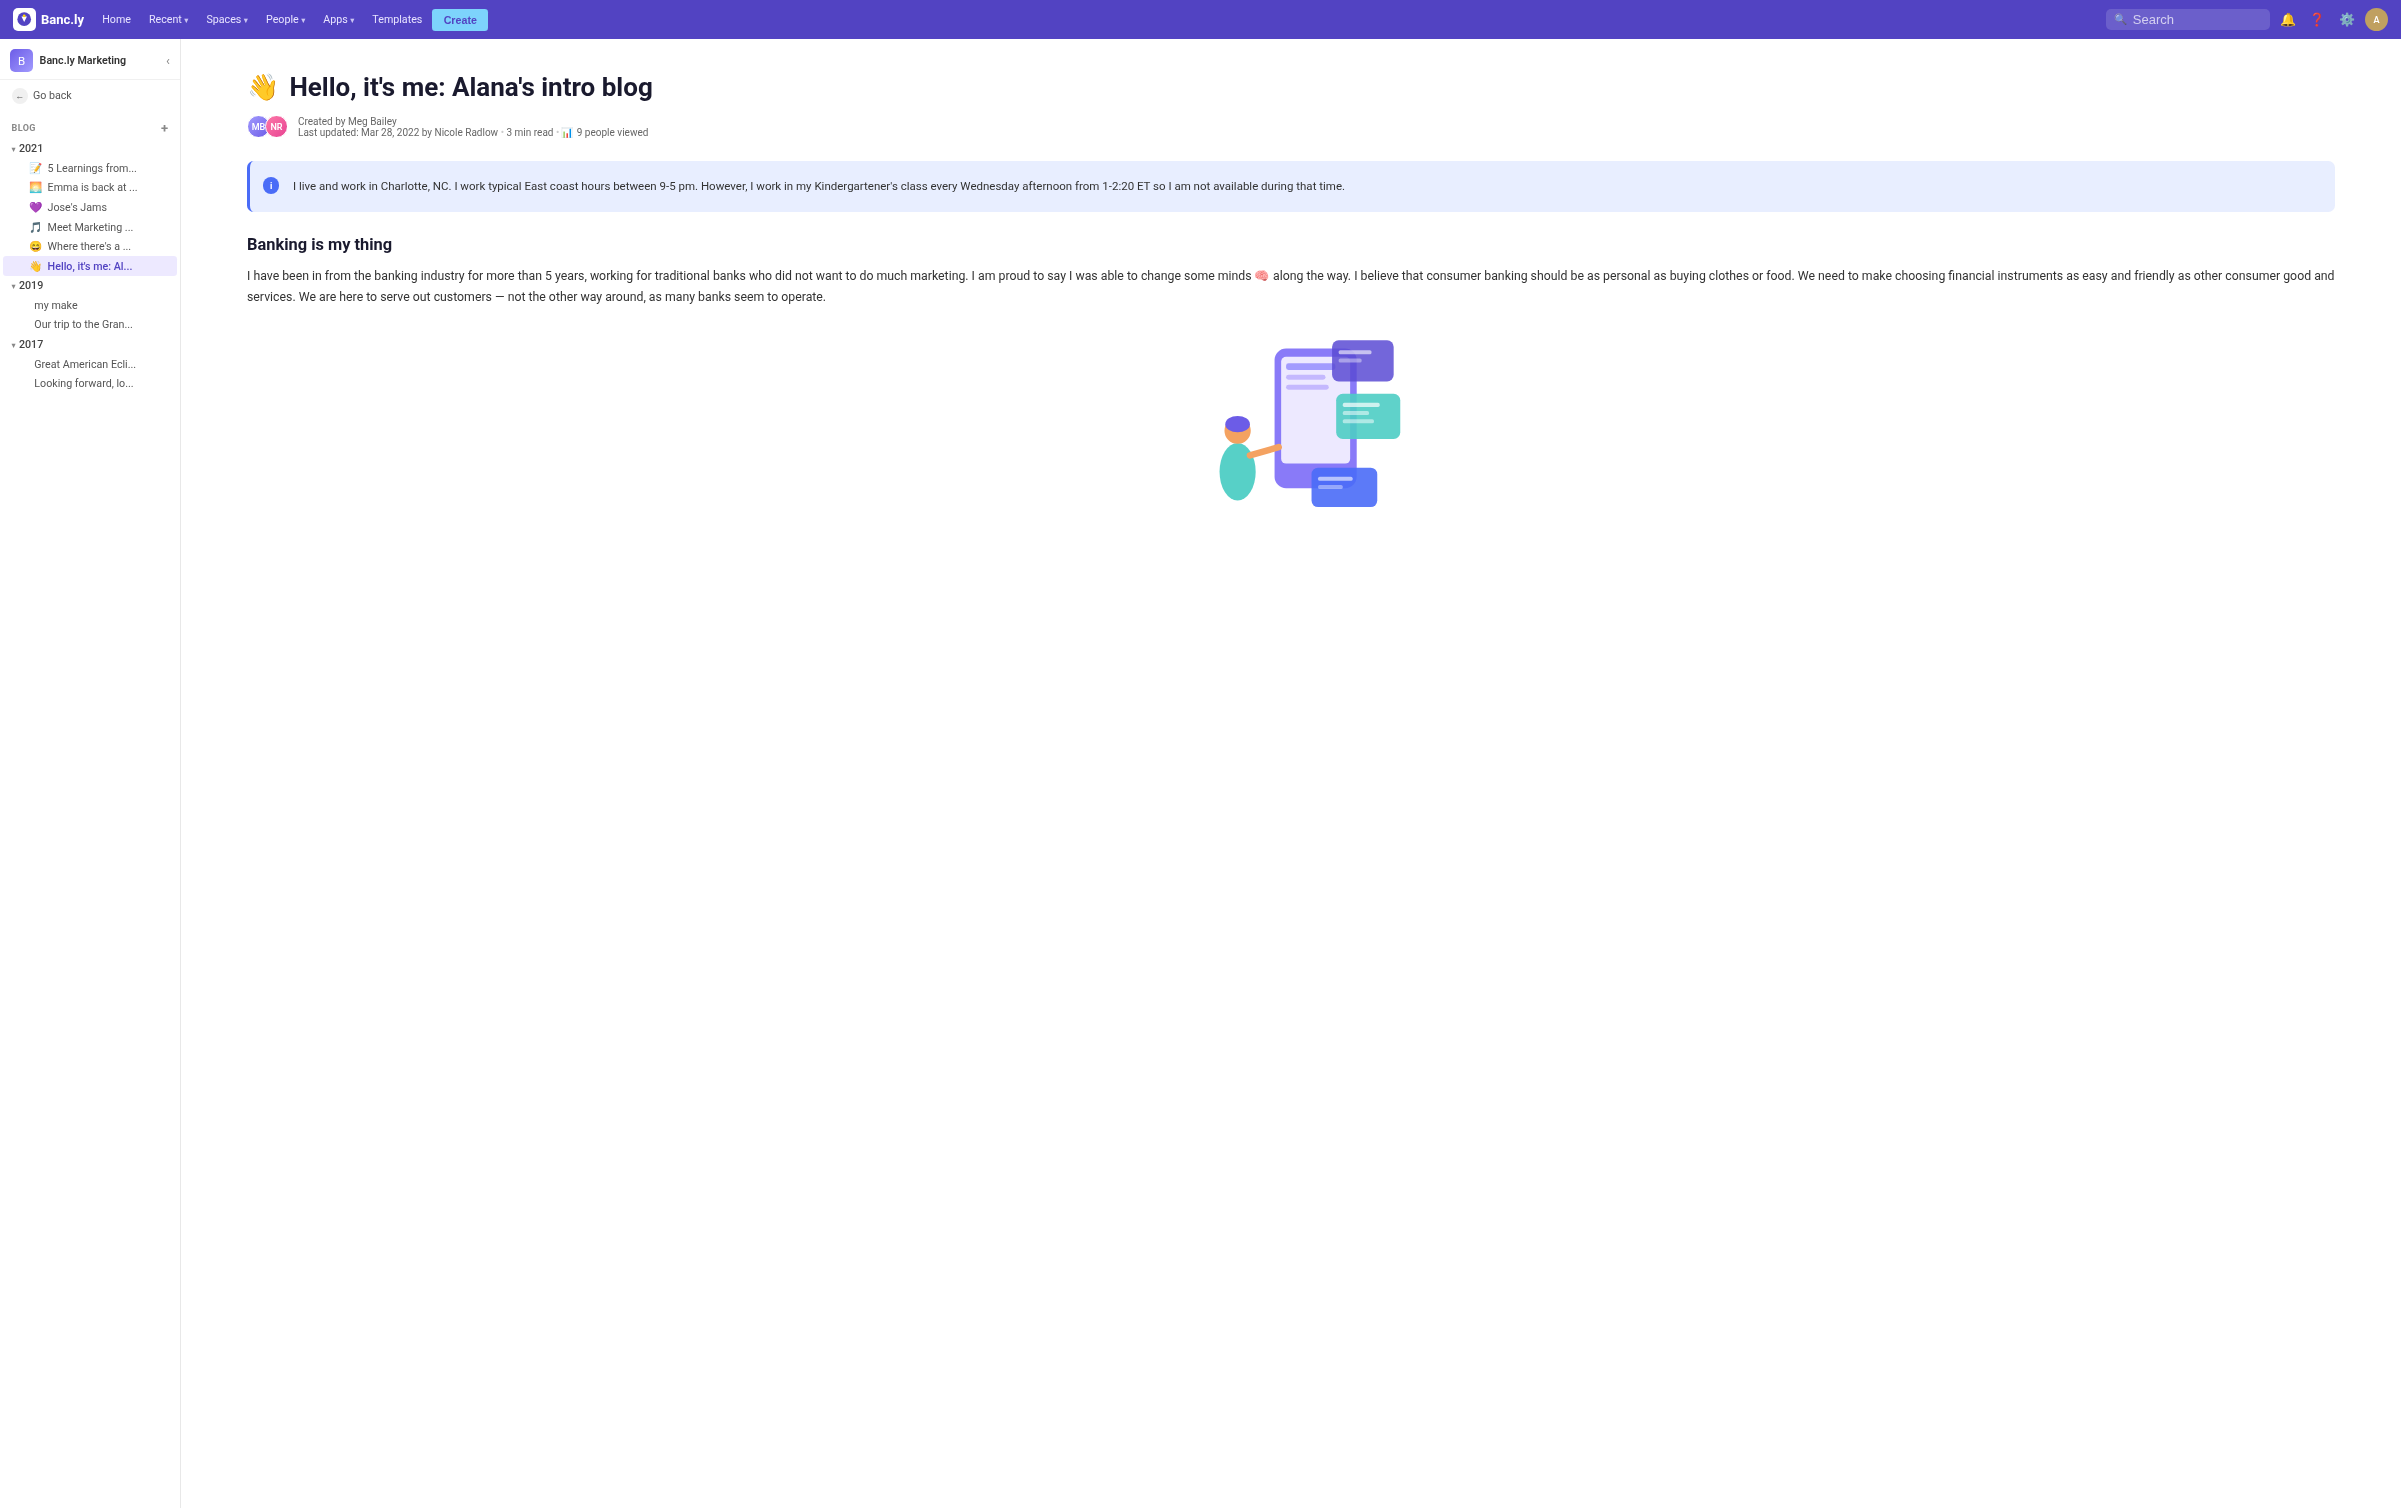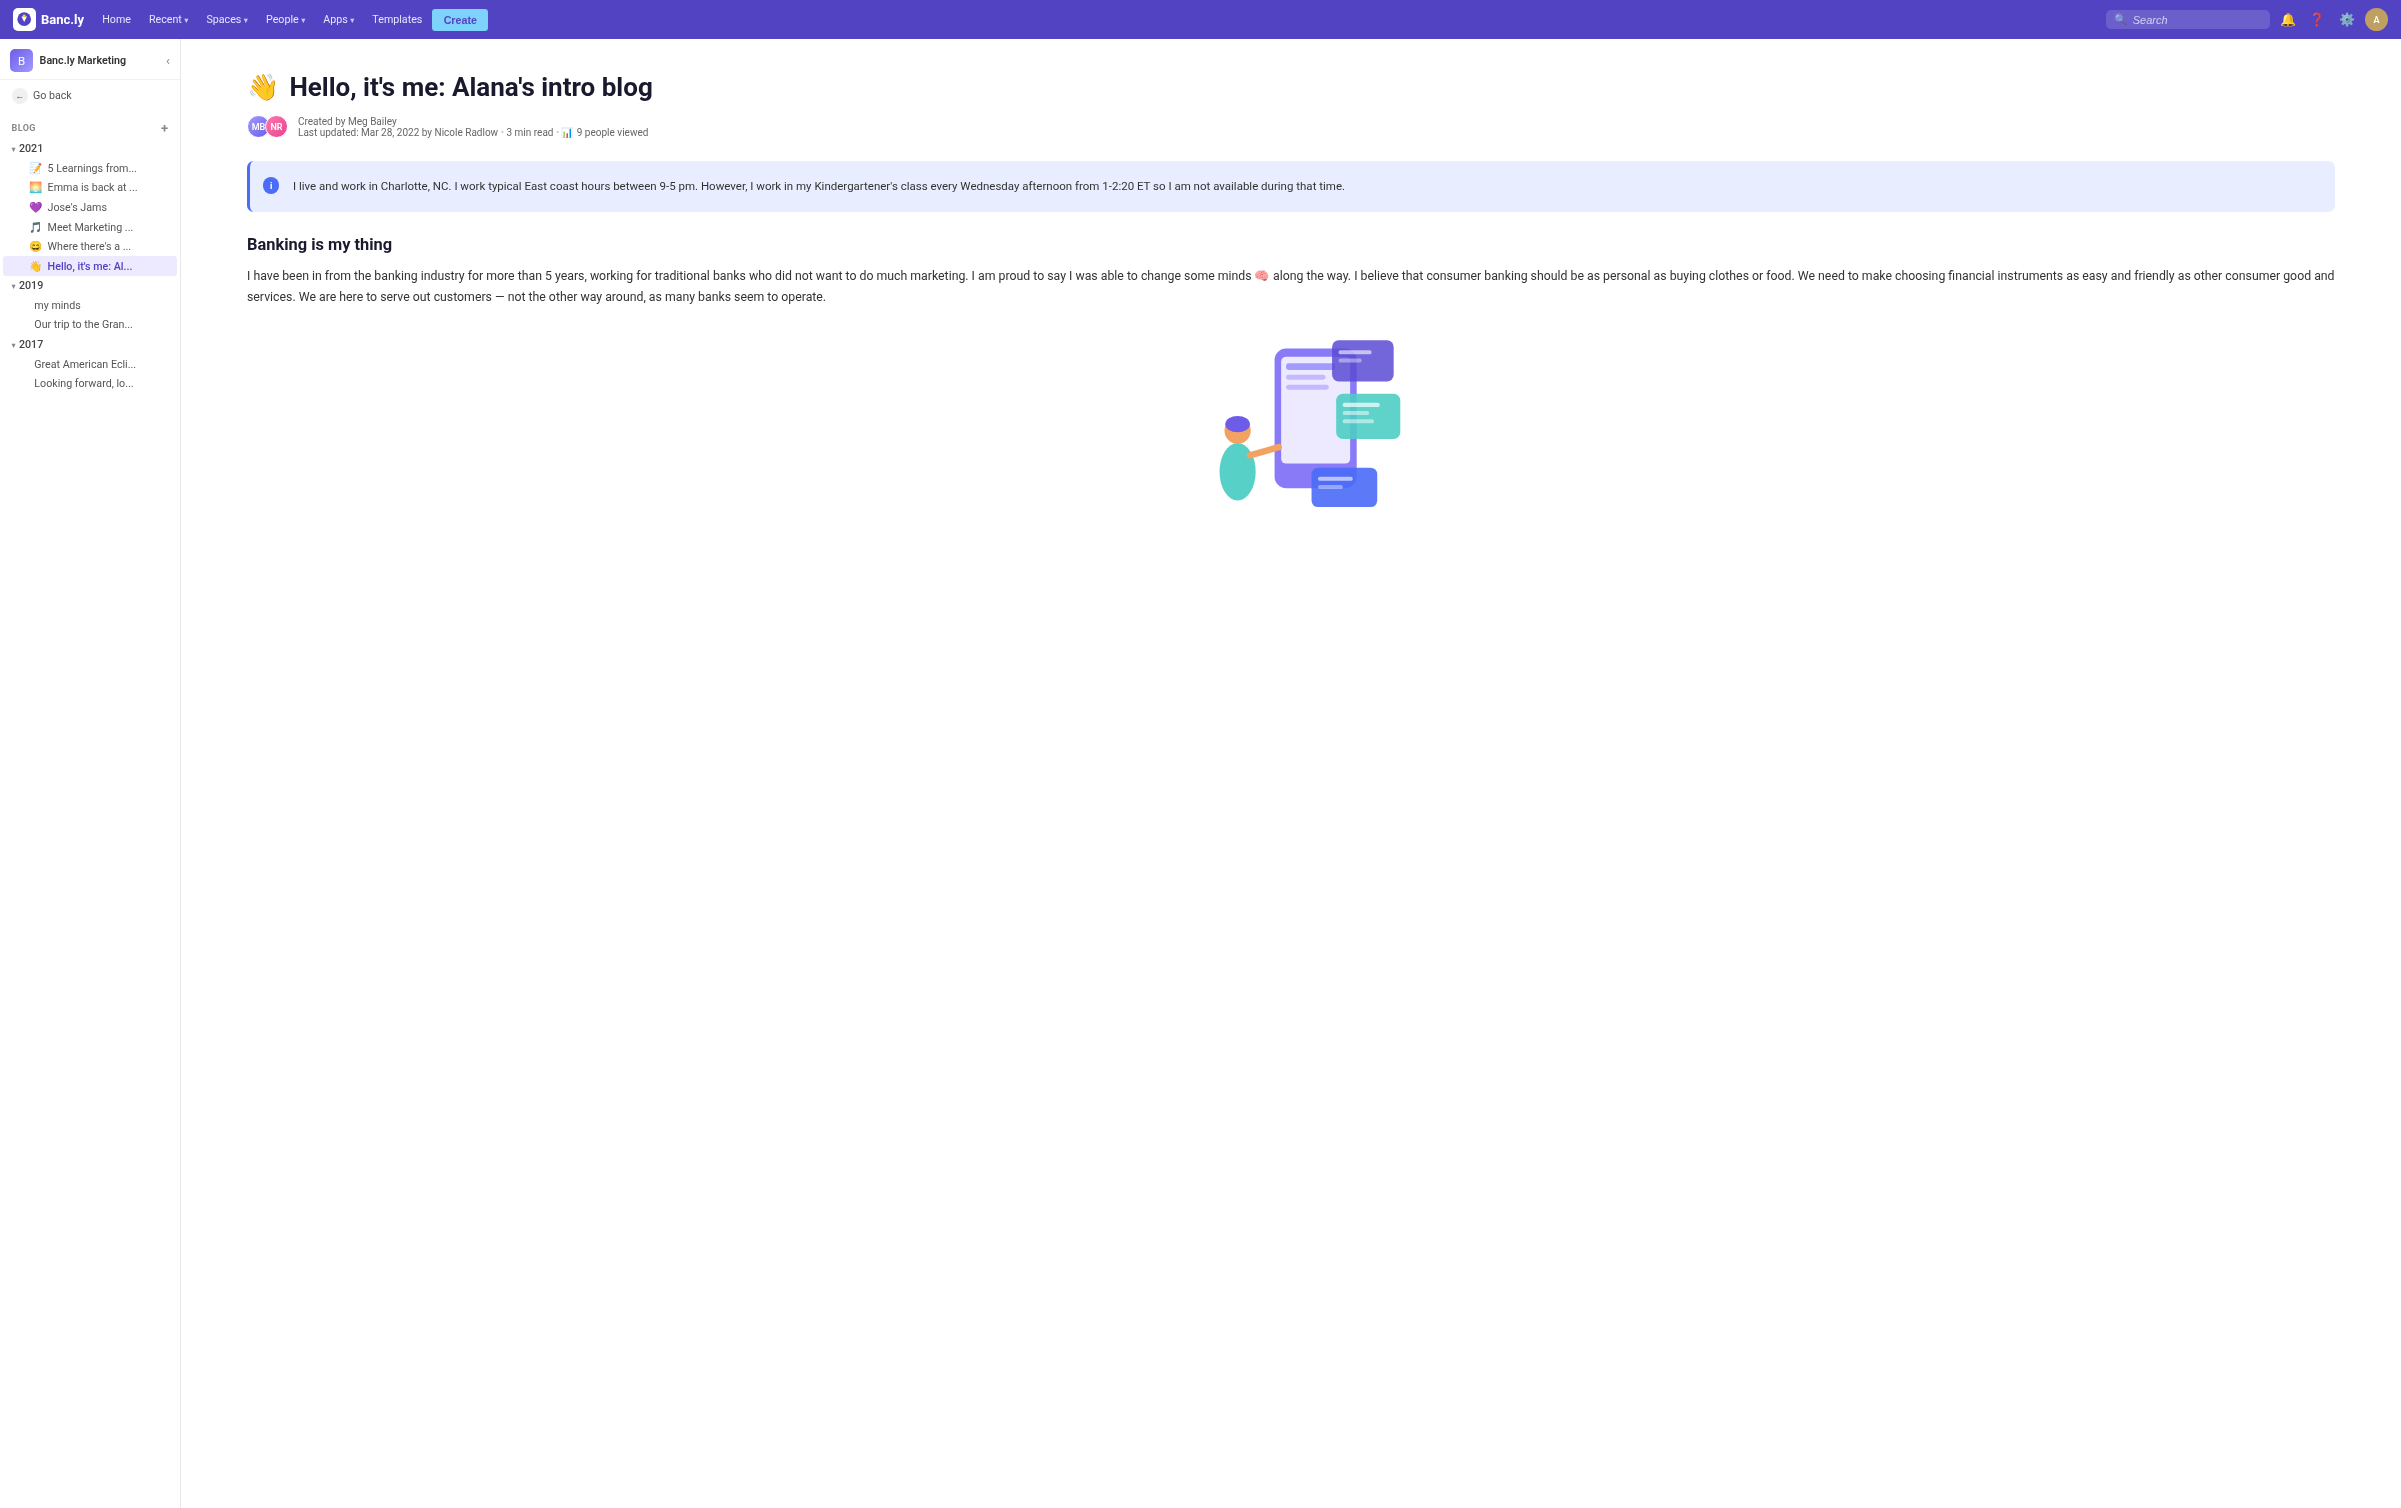--- a/index.html
+++ b/index.html
@@ -22,21 +22,21 @@
     .nav-create {
       background: #7dd3fc; color: #5243c2; border: none; border-radius: 3.3px;
       padding: 5px 11.5px; font-size: 10.7px; font-weight: 600; cursor: pointer; text-align: right;
     }
     .topnav-right { display: flex; align-items: center; gap: 6.6px; margin-left: auto; }
     .search-bar {
       display: flex; align-items: center; background: rgba(255,255,255,0.15);
       border-radius: 5px; padding: 3.3px 8.2px; gap: 5px; width: 164px;
     }
     .search-bar input {
-      background: none; border: none; color: #fff; font-size: 11px; width: 100%; outline: none; font-style: italic;
+      background: none; border: none; color: #fff; font-size: 13px; width: 100%; outline: none;
     }
     .search-bar input::placeholder { color: rgba(255,255,255,0.7); }
     .topnav-icon { color: #e8e4ff; font-size: 13px; cursor: pointer; padding: 3.3px; }
     .avatar { width: 23px; height: 23px; border-radius: 50%; background: #c0a060; cursor: pointer; overflow: hidden; display: flex; align-items: center; justify-content: center; }
 
     
     .layout { display: flex; margin-top: 39px; height: calc(100vh - 39px); }
 
     
     .sidebar {
@@ -220,21 +220,21 @@
       <span class="item-icon">👋</span>
       <span>Hello, it's me: Al...</span>
     </div>
 
     <div class="sidebar-year">
       <span class="chevron">▾</span>
       <span>2019</span>
     </div>
     <div class="sidebar-item">
       <span class="item-icon"></span>
-      <span>my minds</span>
+      <span>my make</span>
     </div>
     <div class="sidebar-item">
       <span class="item-icon"></span>
       <span>Our trip to the Gran...</span>
     </div>
 
     <div class="sidebar-year">
       <span class="chevron">▾</span>
       <span>2017</span>
     </div>

